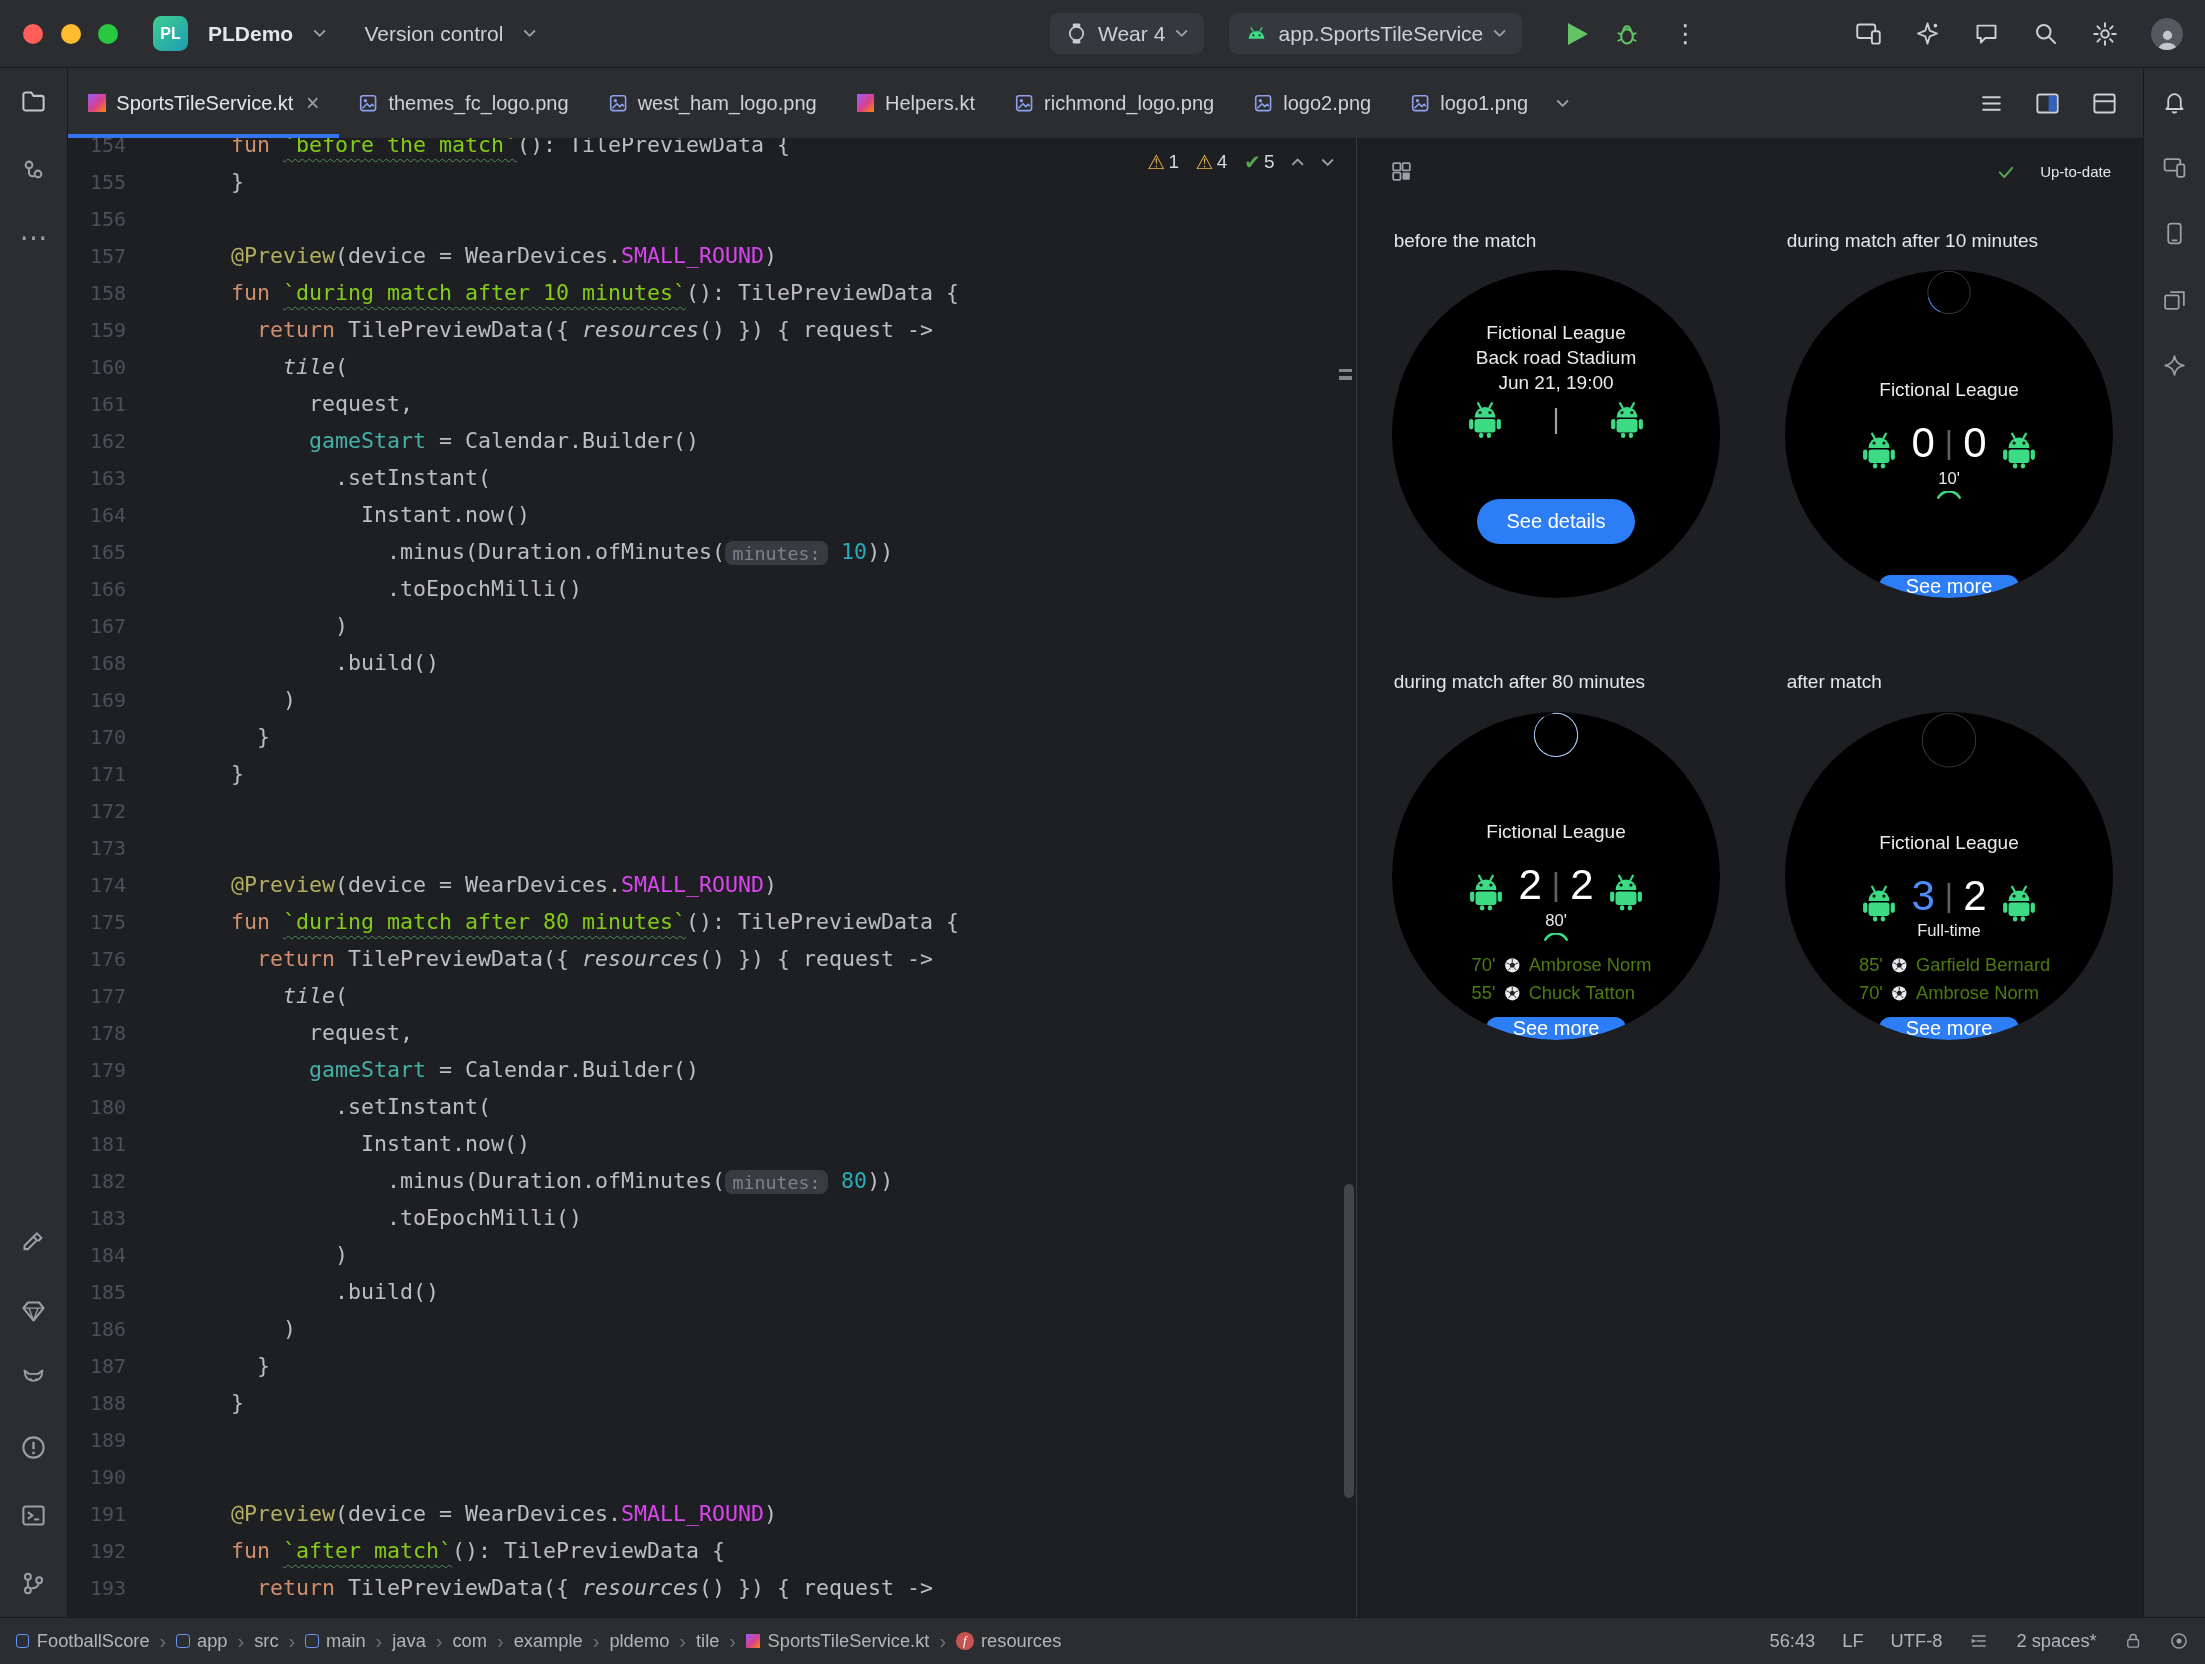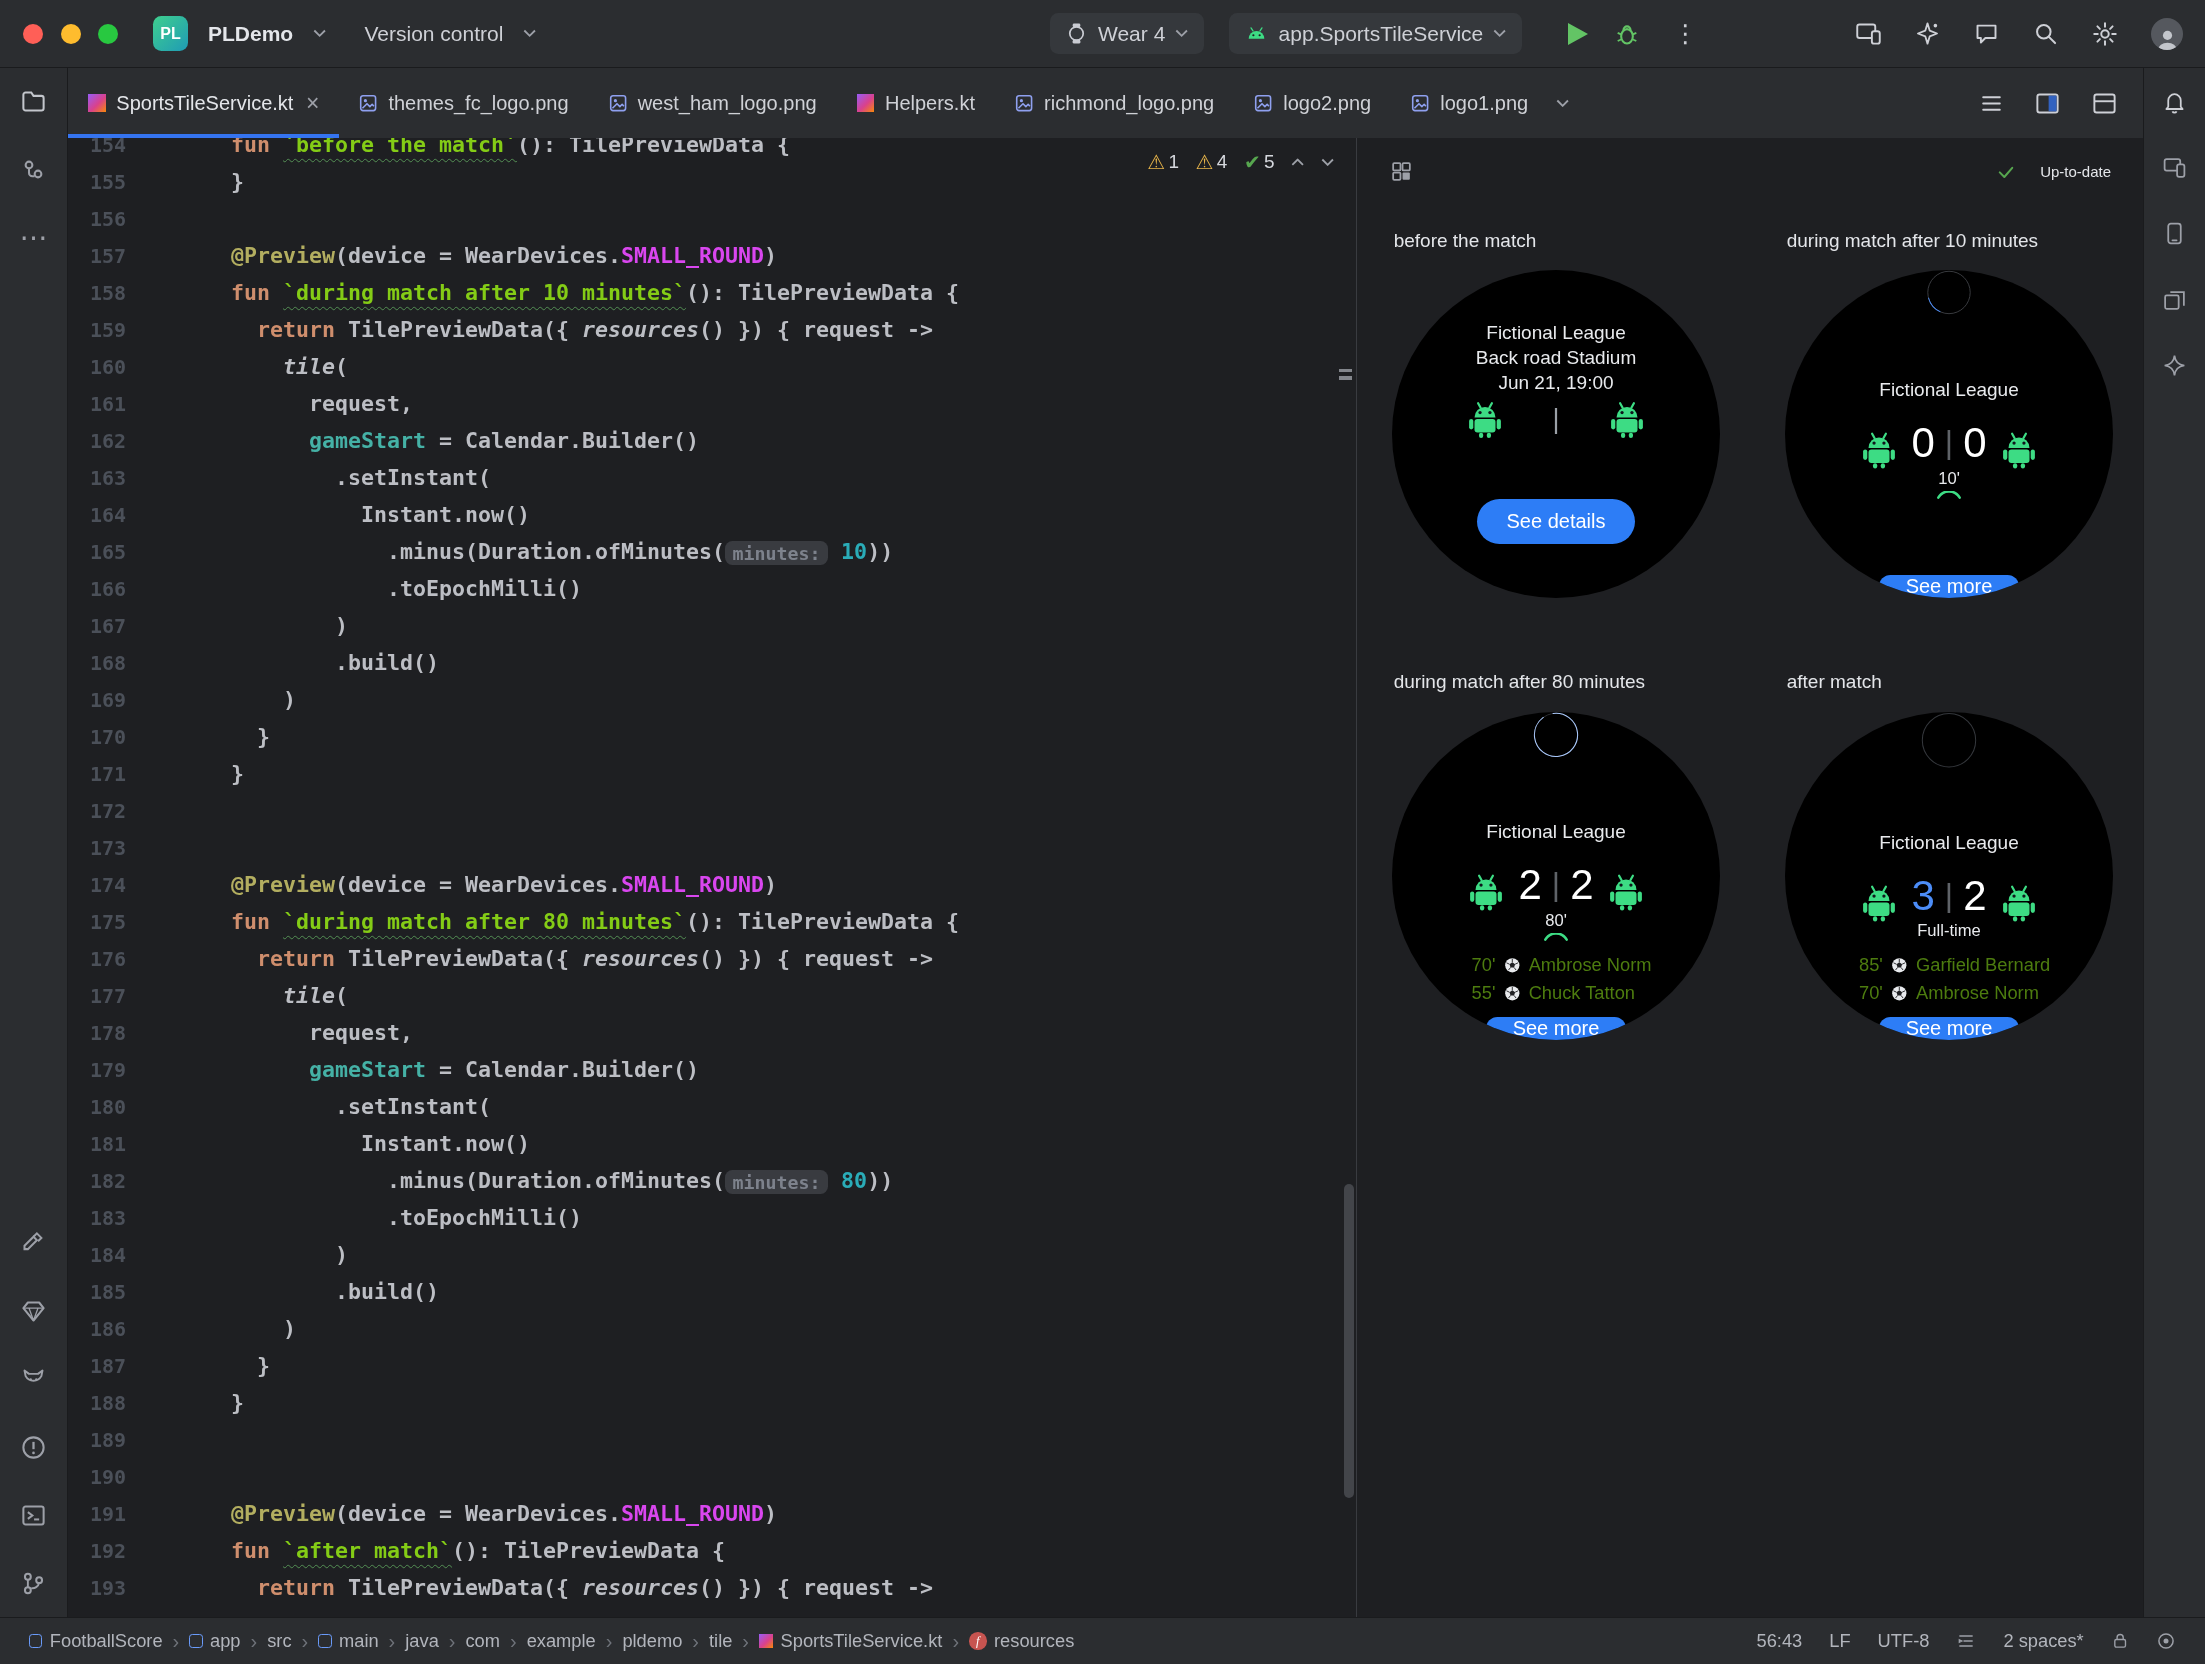--- a/index.html
+++ b/index.html
@@ -43,21 +43,21 @@
   .tab.active{color:#e4e69f0;color:#e4e6ea;}
   .tab.active::after{content:"";position:absolute;left:0;right:0;bottom:0;height:4.2px;background:#3574f0;}
   .tablabel.trunc{max-width:100px;overflow:hidden;white-space:nowrap;}
   .tabclose{color:#9da0a8;font-size:23px;margin-left:1.7px;}
   .kticon{width:17.5px;height:17.5px;background:linear-gradient(135deg,#985cf7 0%,#d9418c 55%,#f88909 100%);}
   .tab-overflow{display:flex;align-items:center;padding:0 8.3px;}
   .tab-right{margin-left:auto;display:flex;align-items:center;gap:30px;padding-right:25px;}
 
   
   .editor{position:absolute;top:138px;left:68px;width:1288px;bottom:47px;background:#1e1f22;overflow:hidden;}
-  #code{position:absolute;top:-11.7px;left:0;right:0;font-family:"DejaVu Sans Mono",monospace;font-size:21.6px;font-weight:bold;}
+  #code{position:absolute;top:-11.7px;left:0;right:0;font-family:"DejaVu Sans Mono",monospace;font-size:21.6px;}
   .cline{display:flex;height:37px;align-items:center;}
   .gut{width:58px;flex:none;text-align:right;color:#4b5059;font-size:20px;}
   .ltext{margin-left:105px;white-space:pre;}
   .tk-k{color:#cf8e6d}.tk-a{color:#b3ae60}.tk-p{color:#bcbec4}.tk-c{color:#d946ef}
   .tk-n{color:#2aacb8}.tk-m{color:#45b1a6}
   .tk-i{font-style:italic;color:#bcbec4}
   .tk-b{color:#84cc16;text-decoration:underline wavy #548f54;text-decoration-thickness:1.2px;text-underline-offset:5.8px;}
   .tk-h{background:#393b40;color:#7d828c;border-radius:7.5px;padding:1.7px 7.5px;font-size:18.3px;font-family:"DejaVu Sans Mono",monospace;}
   .inspect{position:absolute;top:11.7px;right:21.6px;display:flex;align-items:center;gap:16.6px;font-size:19px;color:#d5d7dd;}
   .inspect .warn{color:#e8b54a;font-size:20px;margin-right:3.3px;}
@@ -94,21 +94,21 @@
   .srow{height:28px;display:flex;align-items:center;gap:8.3px;font-size:18.3px;color:#4d7c0f;}
   .stime{width:35px;text-align:right;}
   .wbtn{height:45px;border-radius:22.5px;background:#2d7df6;color:#fff;font-size:20px;
         display:flex;align-items:center;padding:0 27px;}
   .wbtn1{margin-top:60px;padding:0 30px;}
   .wbtn-live{margin-top:76px;}
   .wbtn-rows{margin-top:9.2px;}
 
   
   .statusbar{position:absolute;left:0;right:0;bottom:0;height:47px;background:#2b2d30;border-top:0.8px solid #1a1b1d;
-             display:flex;align-items:center;padding:0 29px;font-size:18.3px;color:#b2b5bc;justify-content:center;}
+             display:flex;align-items:center;padding:0 16px;font-size:18.3px;color:#b2b5bc;justify-content:center;}
   #crumbs{display:flex;align-items:center;gap:8.3px;white-space:nowrap;}
   .crumb{display:flex;align-items:center;gap:7.5px;}
   .csep{color:#6f737a;font-size:20px;margin:0 1.7px;}
   .cico-sq{width:13.3px;height:13.3px;border:1.7px solid #6a9bfa;border-radius:3.3px;}
   .cico-kt{width:14px;height:14px;background:linear-gradient(135deg,#985cf7 0%,#d9418c 55%,#f88909 100%);}
   .cico-fn{width:17.5px;height:17.5px;border-radius:50%;background:#c75450;color:#fff;font-size:12.5px;font-style:italic;
            display:flex;align-items:center;justify-content:center;font-family:"Liberation Serif",serif;}
   .sb-right{margin-left:auto;display:flex;align-items:center;gap:27px;}
 </style>
 </head>

